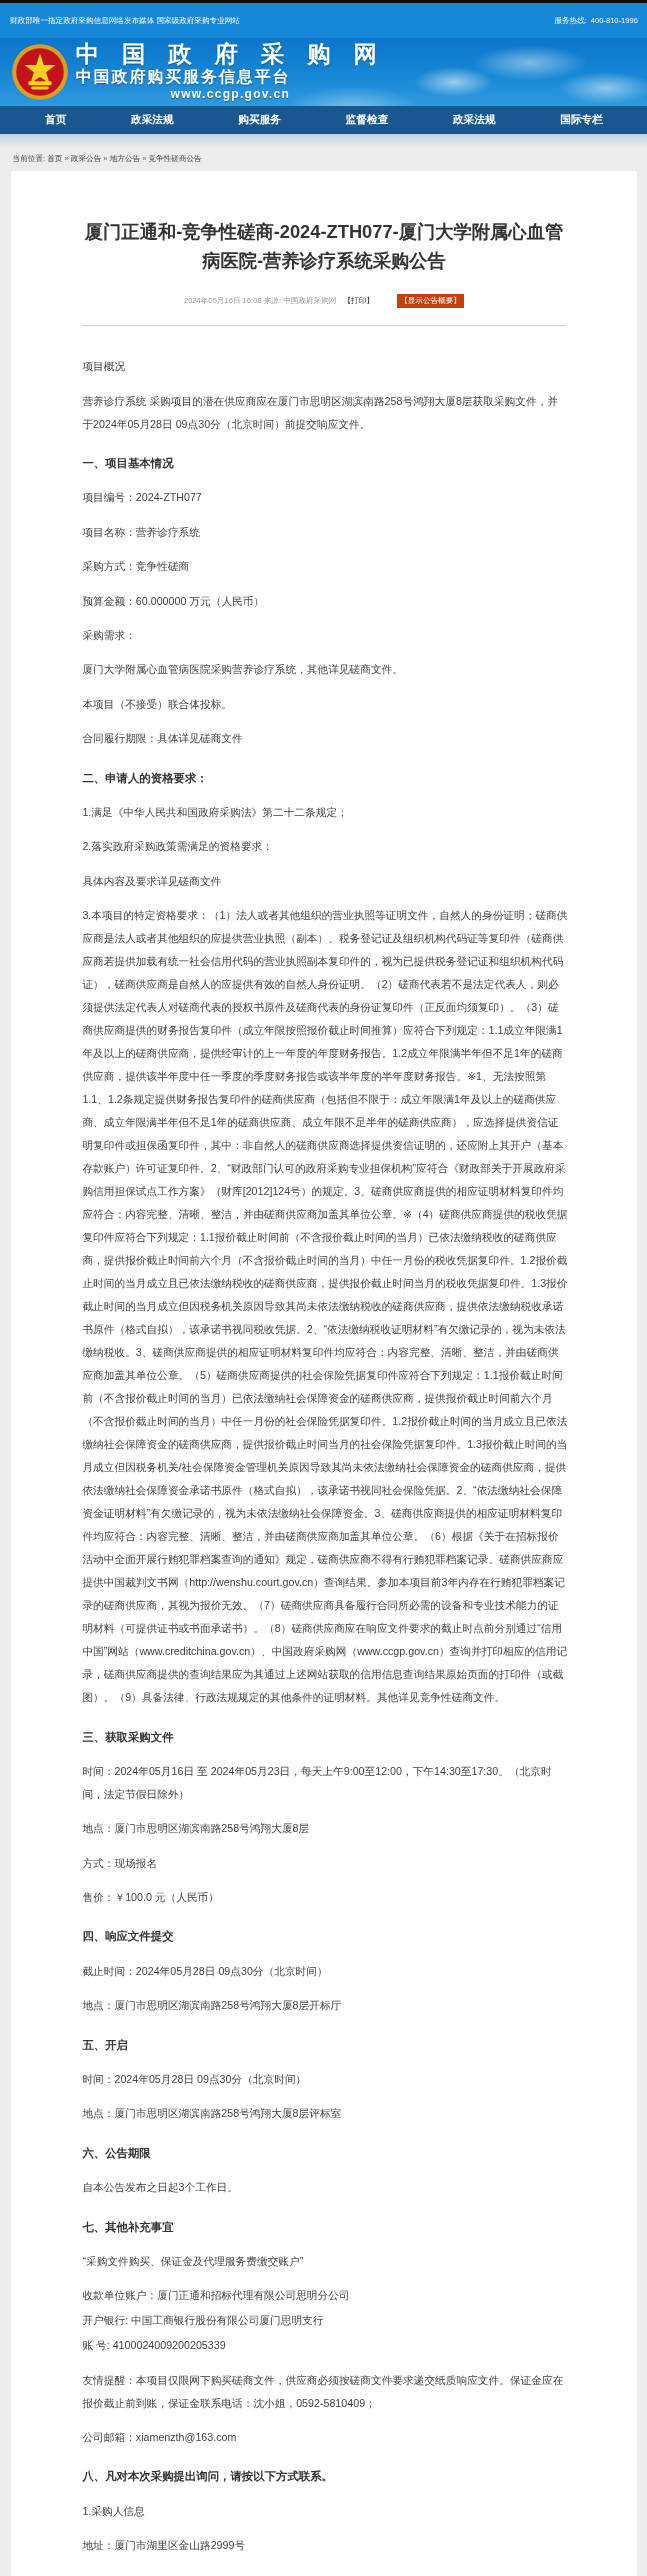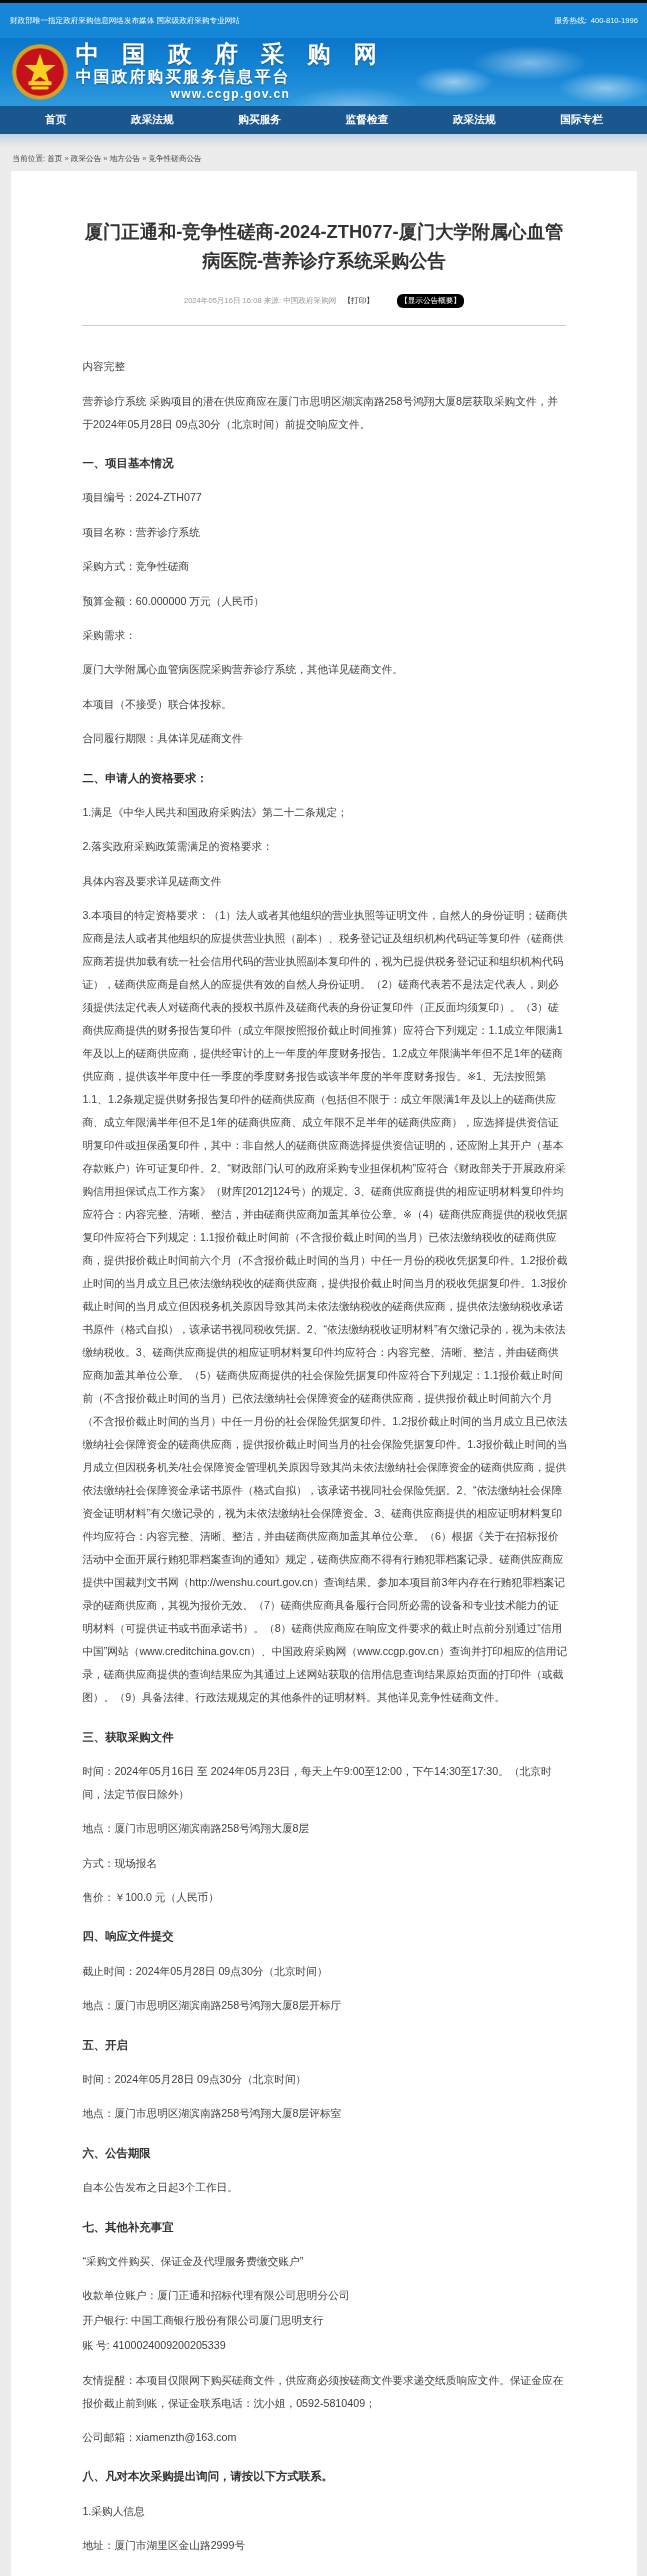--- a/index.html
+++ b/index.html
@@ -57,22 +57,22 @@
   
   .card{background:#fff;margin:0 11.4px;padding:28px 0 44px;}
   .article-title{
     font-size:18.3px;line-height:29px;font-weight:bold;color:#333;
     text-align:center;padding:5px 68px 0;
   }
   .article-meta{text-align:center;font-size:7.6px;color:#999;margin-top:19px;}
   .article-meta .src{color:#999;}
   .article-meta .print{color:#333;margin-left:5px;cursor:pointer;}
   .badge{
-    display:inline-block;background:#000000;color:#fff;
-    padding:1.9px 3.2px;margin-left:21px;cursor:pointer;border-radius:6px;
+    display:inline-block;background:#c2410c;color:#fff;
+    padding:1.9px 3.2px;margin-left:21px;cursor:pointer;
   }
   .divider{border-top:0.6px solid #ccc;margin:17.7px 71px 0 71px;}
 
   .article-body{padding:17.7px 68px 0 71px;color:#3f3f3f;font-size:10.7px;}
   .article-body p{margin:0;}
   .article-body p.plain{line-height:23px;margin:11.4px 0;}
   .article-body p.heading{font-size:11.4px;font-weight:bold;color:#333;line-height:23px;margin:16.4px 0 11.4px;}
   .article-body p.tight{line-height:23px;margin:1.9px 0;}
 </style>
 </head>
@@ -132,21 +132,21 @@
       <span>2024年05月16日 16:08</span>
       <span class="src">来源:</span>
       <span class="src">中国政府采购网</span>
       <span class="print">【打印】</span>
       <span class="badge">【显示公告概要】</span>
     </div>
 
     <div class="divider"></div>
 
     <div class="article-body">
-        <p class="plain">内容完整</p>
+        <p class="plain">项目概况</p>
         <p class="plain">营养诊疗系统 采购项目的潜在供应商应在厦门市思明区湖滨南路258号鸿翔大厦8层获取采购文件，并于2024年05月28日 09点30分（北京时间）前提交响应文件。</p>
         <p class="heading">一、项目基本情况</p>
         <p class="plain">项目编号：2024-ZTH077</p>
         <p class="plain">项目名称：营养诊疗系统</p>
         <p class="plain">采购方式：竞争性磋商</p>
         <p class="plain">预算金额：60.000000 万元（人民币）</p>
         <p class="plain">采购需求：</p>
         <p class="plain">厦门大学附属心血管病医院采购营养诊疗系统，其他详见磋商文件。</p>
         <p class="plain">本项目（不接受）联合体投标。</p>
         <p class="plain">合同履行期限：具体详见磋商文件</p>

